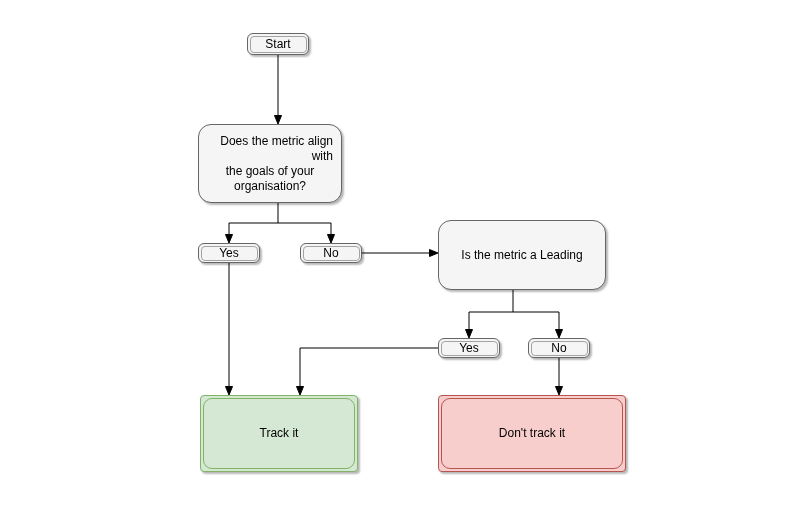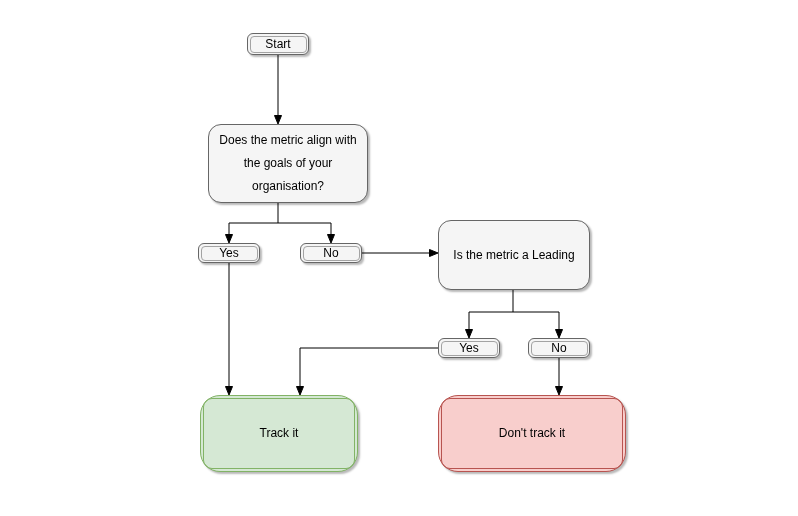--- a/index.html
+++ b/index.html
@@ -43,21 +43,21 @@
     border-radius: 4px;
     pointer-events: none;
   }
   
   .question {
     border-radius: 13px;
     padding: 6px 8px;
   }
   
   .outcome {
-    border-radius: 20px;
+    border-radius: 4px;
   }
   .outcome::before {
     content: "";
     position: absolute;
     inset: 2px;
     border: 1px solid transparent;
     border-radius: 9px;
     pointer-events: none;
   }
   .outcome-green {
@@ -122,35 +122,35 @@
     <g>
       <path class="edge-line" d="M559,358 L559,387"></path>
       <polygon class="edge-head" points="559,395 555.5,386.5 562.5,386.5"></polygon>
     </g>
   </svg>
 
   <div class="node terminal" style="left:247px; top:33px; width:62px; height:22px;">
     <span>Start</span>
   </div>
 
-  <div class="node question" style="left:208px; top:124px; width:160px; height:79px;gap:8px;">
+  <div class="node question" style="left:198px; top:124px; width:144px; height:79px;">
     <div>Does the metric align with</div>
     <div>the goals of your</div>
     <div>organisation?</div>
   </div>
 
   <div class="node terminal" style="left:198px; top:243px; width:62px; height:20px;">
     <span>Yes</span>
   </div>
 
   <div class="node terminal" style="left:300px; top:243px; width:62px; height:20px;">
     <span>No</span>
   </div>
 
-  <div class="node question" style="left:438px; top:220px; width:152px; height:70px;">
+  <div class="node question" style="left:438px; top:220px; width:168px; height:70px;">
     <div>Is the metric a Leading</div>
   </div>
 
   <div class="node terminal" style="left:438px; top:338px; width:62px; height:20px;">
     <span>Yes</span>
   </div>
 
   <div class="node terminal" style="left:528px; top:338px; width:62px; height:20px;">
     <span>No</span>
   </div>

